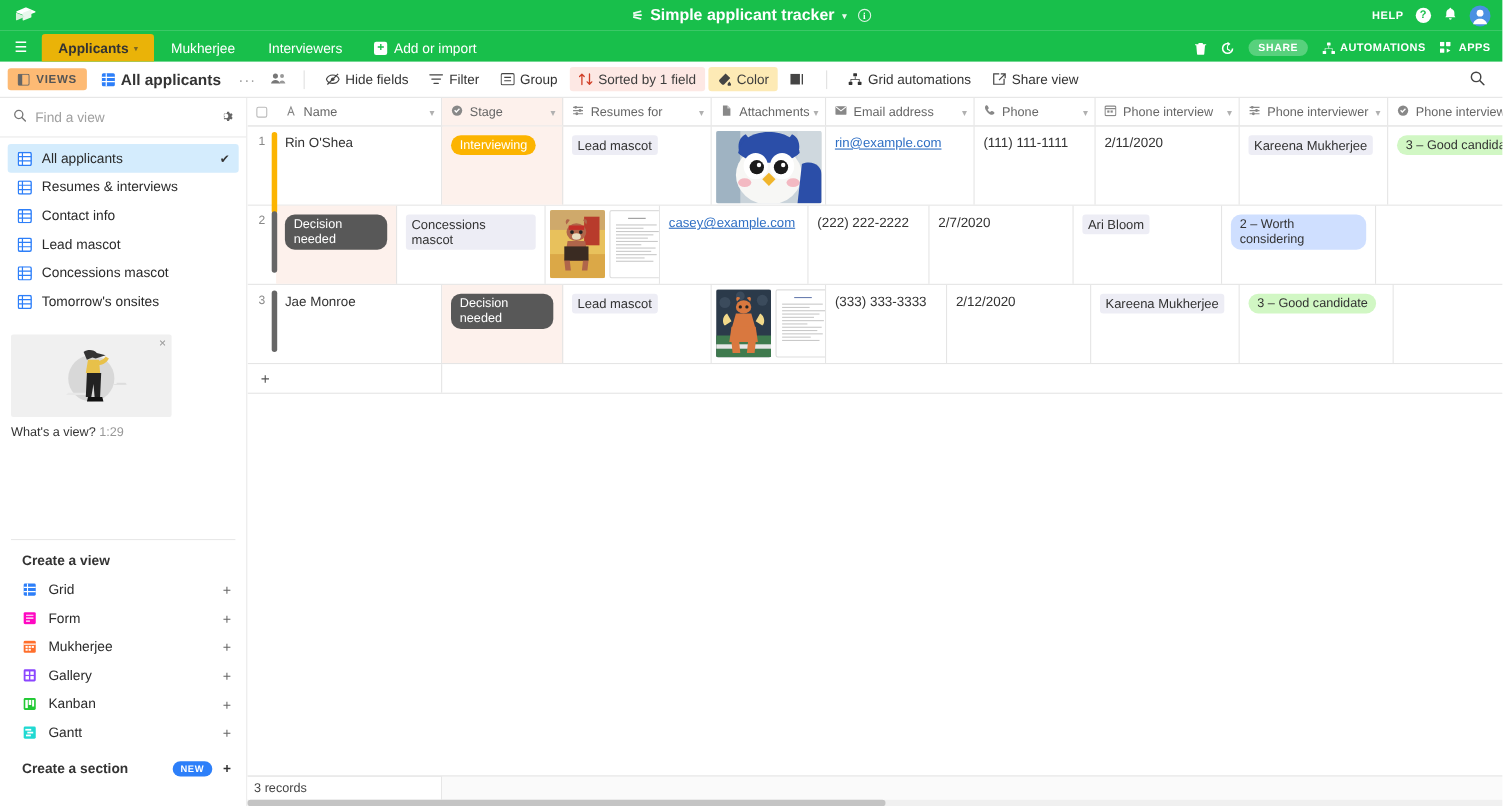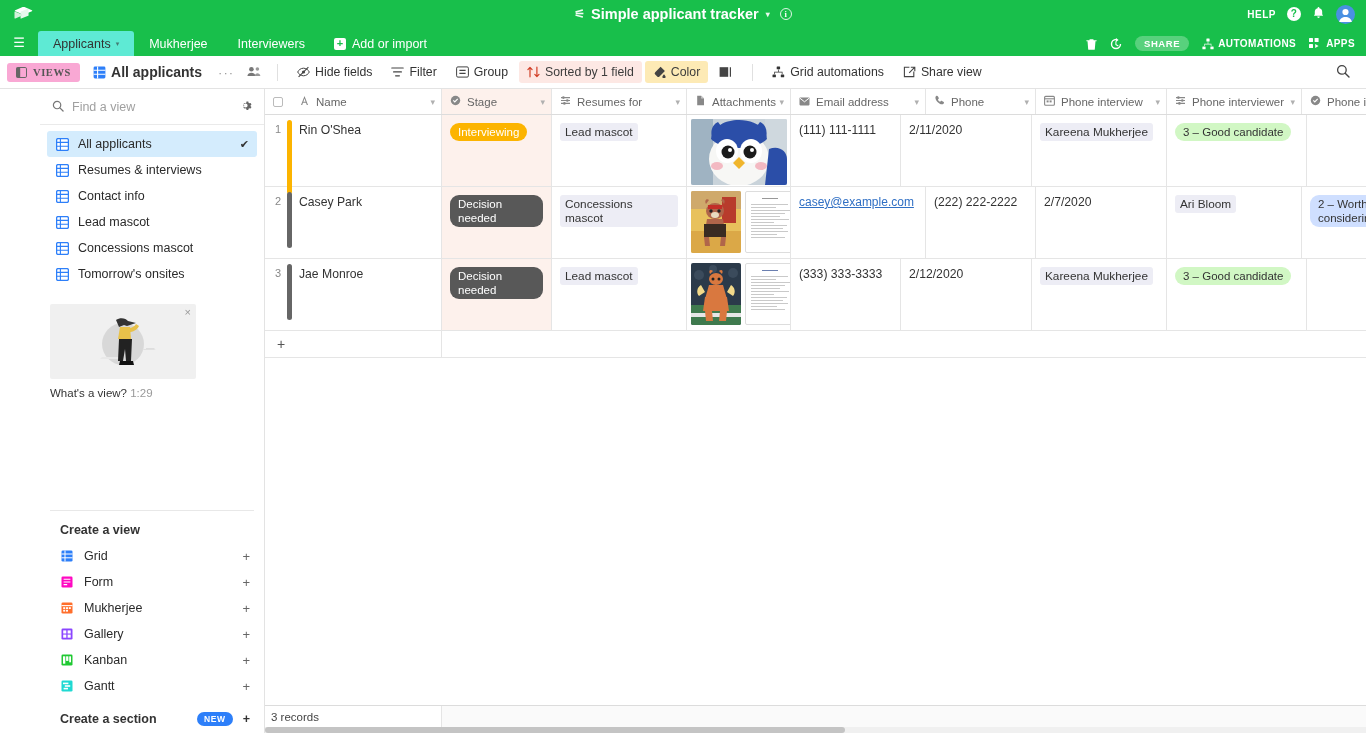--- a/index.html
+++ b/index.html
@@ -52,21 +52,21 @@
     position: relative; flex: 0 0 28px;
   }
   .hamburger {
     width: 38px; height: 28px; display: flex; align-items: center; justify-content: center;
     color: #fff; font-size: 13px;
   }
   .tab {
     height: 25px; padding: 0 15px; display: flex; align-items: center; gap: 5px;
     color: #fff; font-size: 12.5px; border-radius: 3px 3px 0 0; white-space: nowrap;
   }
-  .tab.active { background: #5eead4; color: #333; font-weight: normal; margin-top: 40px; }
+  .tab.active { background: #eab308; color: #333; font-weight: bold; margin-top: 40px; }
   .tab .caret { font-size: 7px; opacity: .6; }
   .add-import {
     display: flex; align-items: center; gap: 6px; color: #fff; font-size: 12.5px;
     padding: 0 10px 0 14px; height: 25px;
   }
   .plus-sq {
     width: 12px; height: 12px; background: #fff; border-radius: 2px; color: #18bf4b;
     font-size: 11px; font-weight: bold; line-height: 11px; text-align: center;
   }
   .tabbar-right {
@@ -78,42 +78,42 @@
     background: rgba(255,255,255,.28); border-radius: 9px; padding: 2px 9px;
     font-size: 9.5px; letter-spacing: .6px;
   }
 
   
   .toolbar {
     height: 33px; background: #fff; border-bottom: 1px solid #e3e3e3;
     display: flex; align-items: center; padding: 0 8px 0 7px; gap: 3px; flex: 0 0 33px;
   }
   .views-btn {
-    display: flex; align-items: center; gap: 6px; background: #f9a8d4;
+    display: flex; align-items: center; gap: 6px; background: #fdba74;
     border-radius: 3px; padding: 4px 9px; font-size: 10.5px; color: #555;
-    letter-spacing: .6px; font-weight: bold; font-family: Liberation Serif, serif;
+    letter-spacing: .6px; font-weight: bold;
   }
   .tb-sep { width: 1px; height: 17px; background: #e0e0e0; margin: 0 8px; }
   .tb-item {
     display: flex; align-items: center; gap: 5px; padding: 4px 8px;
     border-radius: 3px; font-size: 12.3px; color: #333; white-space: nowrap;
   }
   .tb-item.viewname { font-weight: bold; font-size: 14px; padding-left: 10px; }
   .tb-item.sorted { background: #fde8e4; color: #3d3d3d; }
   .tb-item.colored { background: #fdeab5; color: #3d3d3d; }
   .tb-dots { color: #999; font-size: 13px; padding: 0 5px; letter-spacing: 1px; }
   .tb-search { margin-left: auto; padding-right: 8px; color: #444; font-size: 13px; }
 
   
   .body { flex: 1; display: flex; min-height: 0; }
 
   
   .sidebar {
     width: 225px; flex: 0 0 225px; border-right: 1px solid #e3e3e3;
-    display: flex; flex-direction: column; background: #fff; overflow: hidden; margin-left: 40px;
+    display: flex; flex-direction: column; background: #fff; overflow: hidden;
   }
   .find-view {
     height: 36px; display: flex; align-items: center; gap: 8px; padding: 0 12px;
     border-bottom: 1px solid #eaeaea;
   }
   .find-view .ph { font-size: 12.5px; color: #a0a0a0; flex: 1; }
   .find-view .gear { color: #666; font-size: 13px; }
   .views-list { padding: 6px 7px 0 7px; }
   .view-row {
     display: flex; align-items: center; gap: 9px; height: 26px;
@@ -126,21 +126,21 @@
   .promo {
     margin: 17px 0 0 10px; width: 146px; height: 75px; background: #f0f0f0;
     border-radius: 2px; position: relative; overflow: hidden;
   }
   .promo .x { position: absolute; right: 5px; top: 2px; color: #999; font-size: 11px; }
   .promo-cap { padding: 8px 0 0 10px; font-size: 11.5px; color: #333; }
   .promo-cap .dur { color: #999; }
 
   .sb-spacer { flex: 1; }
   .sb-divider { height: 1px; background: #e8e8e8; margin: 0 10px; }
-  .create-sec { padding: 12px 0 0 0; }
+  .create-sec { padding: 12px 0 20px 0; }
   .create-hd { font-size: 12.5px; font-weight: bold; color: #333; padding: 0 0 6px 20px; }
   .create-row {
     display: flex; align-items: center; gap: 10px; height: 26px; padding: 0 14px 0 20px;
     font-size: 12.5px; color: #2a2a2a;
   }
   .create-row .add { margin-left: auto; color: #666; font-size: 13px; }
   .create-sectionrow {
     display: flex; align-items: center; height: 28px; padding: 0 14px 0 20px;
     font-size: 12.5px; font-weight: bold; color: #333; margin-top: 6px;
   }
@@ -690,41 +690,41 @@
                     <circle cx="61" cy="31" r="2" fill="#fff"></circle>
                     <path d="M48 38l-6 6 6 6 6-6z" fill="#f0b52c"></path>
                     <ellipse cx="26" cy="47" rx="6" ry="4" fill="#f3b9c2"></ellipse>
                     <ellipse cx="70" cy="47" rx="6" ry="4" fill="#f3b9c2"></ellipse>
                     <path d="M78 30c10-4 18 2 18 10v26H74z" fill="#2b4ea8"></path>
                   </svg>
                 </span>
 
               </div>
             </div>
+            <div class="cell" style="width:135px">
+              <span class="link">rin@example.com</span>
+            </div>
             <div class="cell" style="width:110px">
               <span>(111) 111-1111</span>
             </div>
             <div class="cell" style="width:131px">
               <span>2/11/2020</span>
             </div>
             <div class="cell" style="width:135px">
               <span class="tag">Kareena Mukherjee</span>
             </div>
             <div class="cell" style="width:140px">
               <span class="pill green">3 – Good candidate</span>
             </div>
           </div>
 
           <div class="row" style="height:72px">
             <div class="rn-cell">
               <span>2</span>
               <span class="colorbar" style="height:56px;background:#666666"></span>
-            </div>
-            <div class="cell" style="width:151px">
-              <span>Casey Park</span>
             </div>
             <div class="cell stage" style="width:110px">
               <span class="pill gray">Decision needed</span>
             </div>
             <div class="cell" style="width:135px">
               <span class="tag">Concessions mascot</span>
             </div>
             <div class="cell" style="width:104px;padding:0 0 0 4px">
               <div class="att-row">
                 <span class="thumb" style="width:50px;height:62px">

